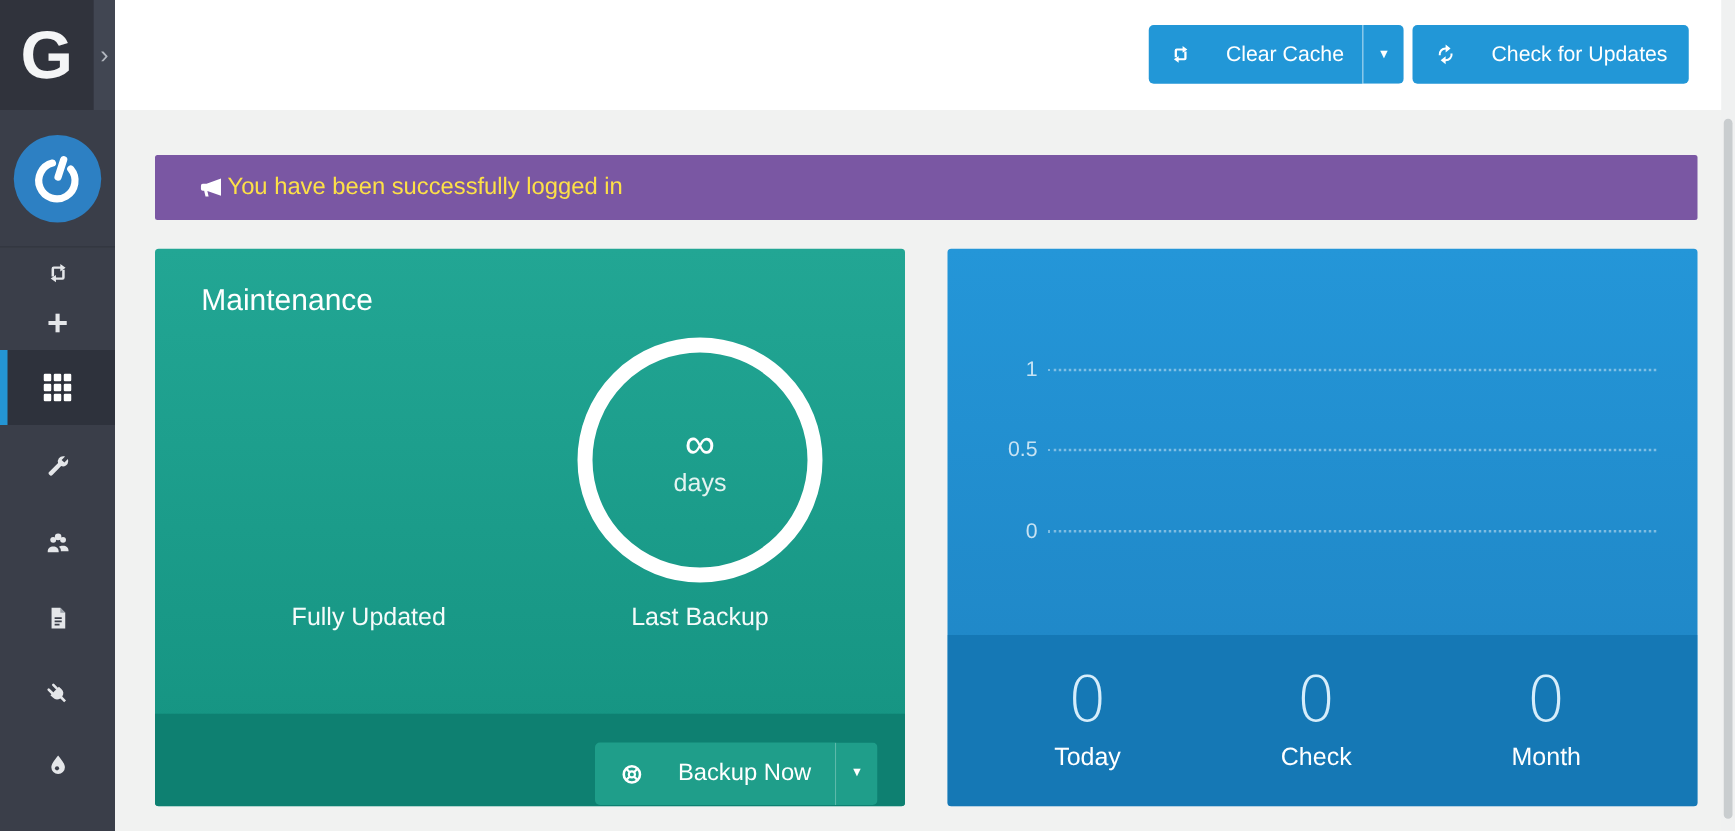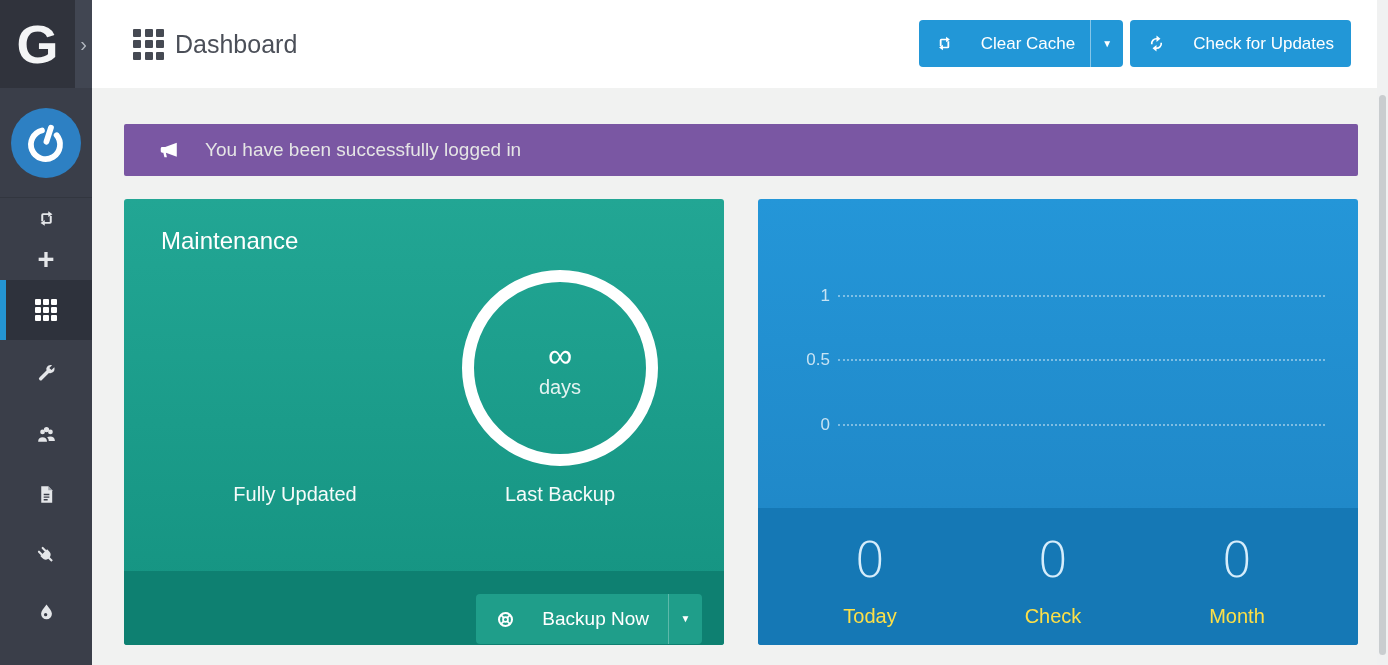--- a/index.html
+++ b/index.html
@@ -40,21 +40,21 @@
   .btn svg { width:19px; height:19px; }
   .btn-split { display:flex; height:47px; }
   .btn-split .btn-main { border-radius:4px 0 0 4px; padding:0 15px 0 16px; }
   .btn-split .btn-caret { border-radius:0 4px 4px 0; width:33px; justify-content:center; padding:0;
                           border-left:1px solid rgba(255,255,255,.45); }
   .btn-solo { border-radius:4px; padding:0 17px; }
   .caret { font-size:10px; line-height:1; }
 
   
   .alert { position:absolute; left:124px; top:124px; width:1234px; height:52px; background:#7a57a3;
-           border-radius:2px; color:#e5e5e5; display:flex; align-items:center; gap:25px;
+           border-radius:2px; color:#fde047; display:flex; align-items:center; gap:2px;
            padding-left:34px; font-size:19px; z-index:1; }
   .alert svg { width:22px; height:22px; }
 
   .card { position:absolute; top:199px; width:600px; height:446px; border-radius:3px; overflow:hidden;
           color:#ffffff; z-index:1; }
   .card h2 { position:absolute; left:37px; top:28px; font-size:24px; font-weight:400; }
 
   
   .maintenance { left:124px; background:linear-gradient(180deg,#22a694 0%, #149280 100%); }
   .ring { position:absolute; width:196px; height:196px; border:12px solid #ffffff; border-radius:50%;
@@ -78,21 +78,21 @@
   .stats { left:758px; background:linear-gradient(180deg,#2496d8 0%, #1e83c2 100%); }
   .tick-label { position:absolute; left:10px; width:62px; text-align:right; font-size:17px;
                 color:rgba(255,255,255,.75); line-height:20px; }
   .grid-line { position:absolute; left:80px; right:33px; height:0;
                border-top:2px dotted rgba(255,255,255,.42); }
   .stats .card-footer { height:137px; background:#1578b5; }
   .counter { position:absolute; top:0; width:140px; height:137px; display:flex; flex-direction:column;
              align-items:center; padding-top:26px; }
   .counter-value { font-family:"DejaVu Sans",sans-serif; font-size:50px; font-weight:200; line-height:1.05;
                    color:#d6edfb; }
-  .counter-label { font-size:20px; color:#fde047; margin-top:18px; }
+  .counter-label { font-size:20px; color:#ffffff; margin-top:8px; }
 
   
   .scrollbar { position:absolute; right:0; top:0; width:11px; height:665px; background:#f0f1f1; z-index:6; }
   .scrollbar .thumb { position:absolute; left:2px; right:2px; top:95px; height:560px; background:#c9cdcf;
                       border-radius:4px; }
 </style>
 </head>
 <body>
 
 <div class="app">
@@ -166,34 +166,20 @@
     </div>
     <div class="nav-item" style="top:590px">
       <svg viewBox="0 0 24 24">
         <path fill="currentColor" d="M12 2.8c3.2 4.3 6.2 7.5 6.2 10.7a6.2 6.2 0 0 1-12.4 0C5.8 10.3 8.8 7.1 12 2.8z"></path>
         <circle cx="11" cy="14.5" r="1.9" fill="#3a3e49"></circle>
       </svg>
     </div>
   </aside>
 
   <header class="header">
-    <div class="title-wrap">
-      <span class="grid-icon hdr-grid">
-        <i></i>
-          <i></i>
-          <i></i>
-          <i></i>
-          <i></i>
-          <i></i>
-          <i></i>
-          <i></i>
-          <i></i>
-      </span>
-      <h1 class="page-title">Dashboard</h1>
-    </div>
 
     <div class="header-actions">
       <div class="btn-split">
         <button class="btn btn-main">
           <svg viewBox="0 0 24 24" fill="currentColor">
             <path d="M6 15V8a2 2 0 0 1 2-2h6V3.6L18.8 7 14 10.4V8H8.3v7z"></path>
             <path d="M18 9v7a2 2 0 0 1-2 2h-6v2.4L5.2 17 10 13.6V16h5.7V9z"></path>
           </svg>
           <span>Clear Cache</span>
         </button>

